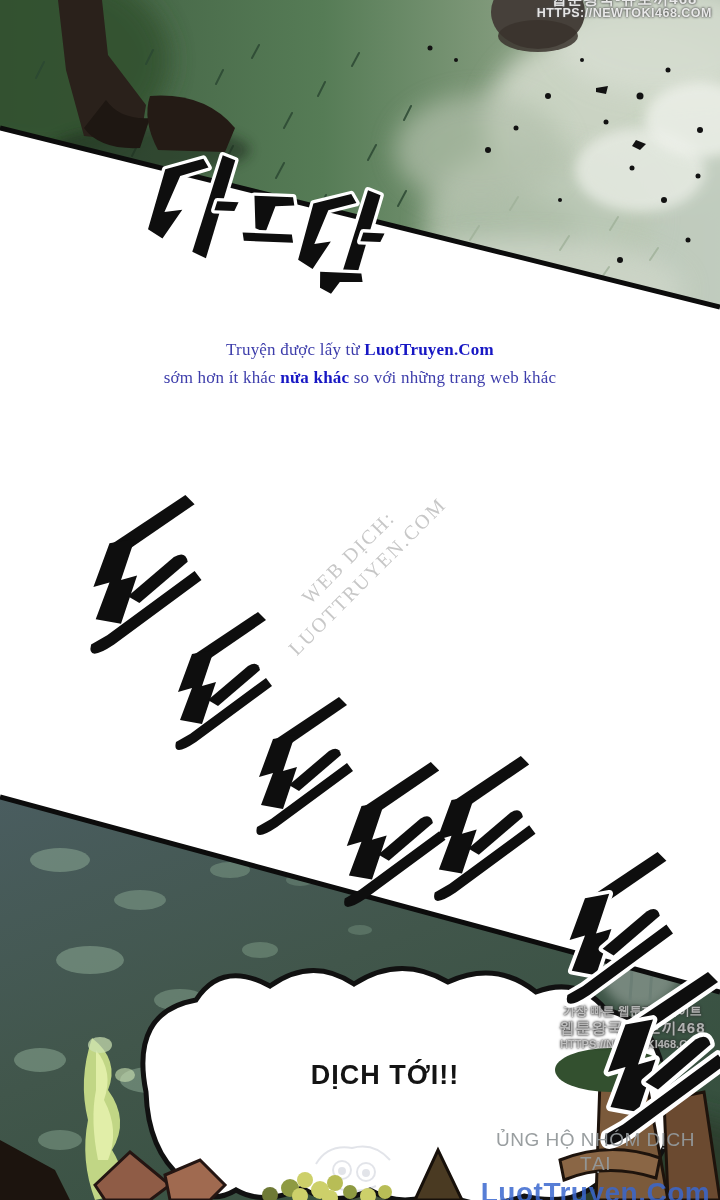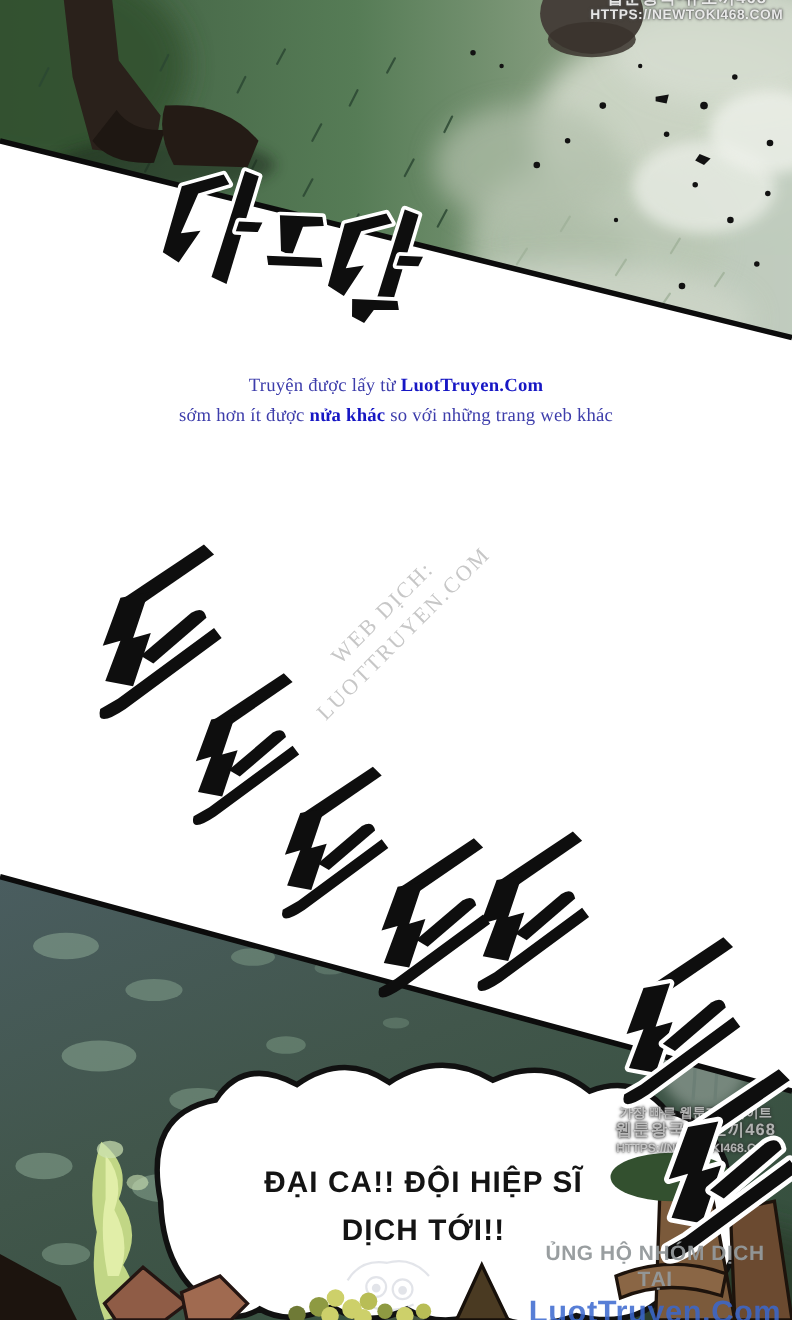--- a/index.html
+++ b/index.html
@@ -50,21 +50,21 @@
   .bubble-text{
     position:absolute;left:170px;top:1054px;width:430px;z-index:3;
     text-align:center;color:#141414;font-weight:bold;
     font-size:27px;line-height:43px;letter-spacing:1px;
   }
 
   
   .support{
     position:absolute;left:478px;top:1128px;width:235px;z-index:3;text-align:center;
   }
-  .support .l1{font-size:19px;line-height:24px;font-weight:bold;letter-spacing:.5px;
+  .support .l1{font-size:19px;line-height:24px;font-weight:normal;letter-spacing:.5px;
                color:rgba(148,153,155,.95);}
   .support .l2{font-size:28px;line-height:34px;font-weight:bold;letter-spacing:.5px;
                color:rgba(58,103,207,.85);}
 </style>
 </head>
 <body>
 
 <div class="page">
 
   <svg class="art" width="720" height="1200" viewBox="0 0 720 1200">
@@ -263,37 +263,36 @@
   <div class="nt-top">
     <div class="l1">웹툰왕국-뉴토끼468</div>
     <div class="l2">HTTPS://NEWTOKI468.COM</div>
   </div>
 
   <div class="credit">
     <div>
       <span>Truyện được lấy từ </span><b>LuotTruyen.Com</b>
     </div>
     <div>
-      <span>sớm hơn ít được </span><b>nửa khác</b><span> so với những trang web khác</span>
+      <span>sớm hơn ít khác </span><b>nửa khác</b><span> so với những trang web khác</span>
     </div>
   </div>
 
   <div class="webdich">
     <div>WEB DỊCH:</div>
     <div>LUOTTRUYEN.COM</div>
   </div>
 
   <div class="nt-panel">
     <div class="l1">가장 빠른 웹툰제공사이트</div>
     <div class="l2">웹툰왕국-뉴토끼468</div>
     <div class="l3">HTTPS://NEWTOKI468.COM</div>
   </div>
 
   <div class="bubble-text">
-    <div>ĐẠI CA!! ĐỘI HIỆP SĨ</div>
     <div>DỊCH TỚI!!</div>
   </div>
 
   <div class="support">
     <div class="l1">ỦNG HỘ NHÓM DỊCH TẠI</div>
     <div class="l2">LuotTruyen.Com</div>
   </div>
 
 </div>
 

